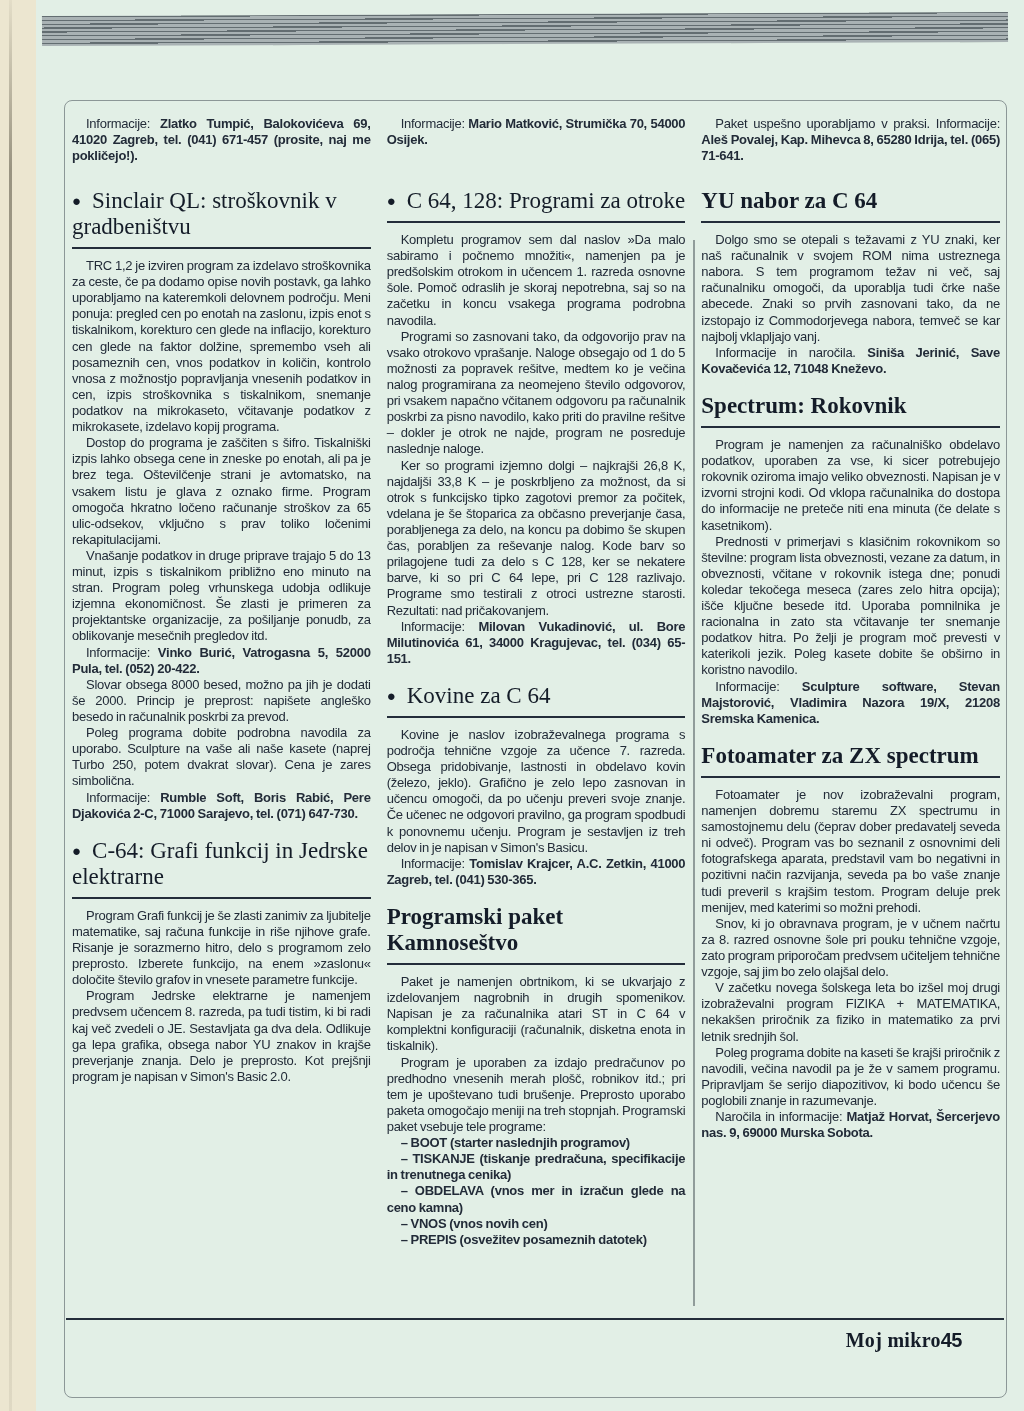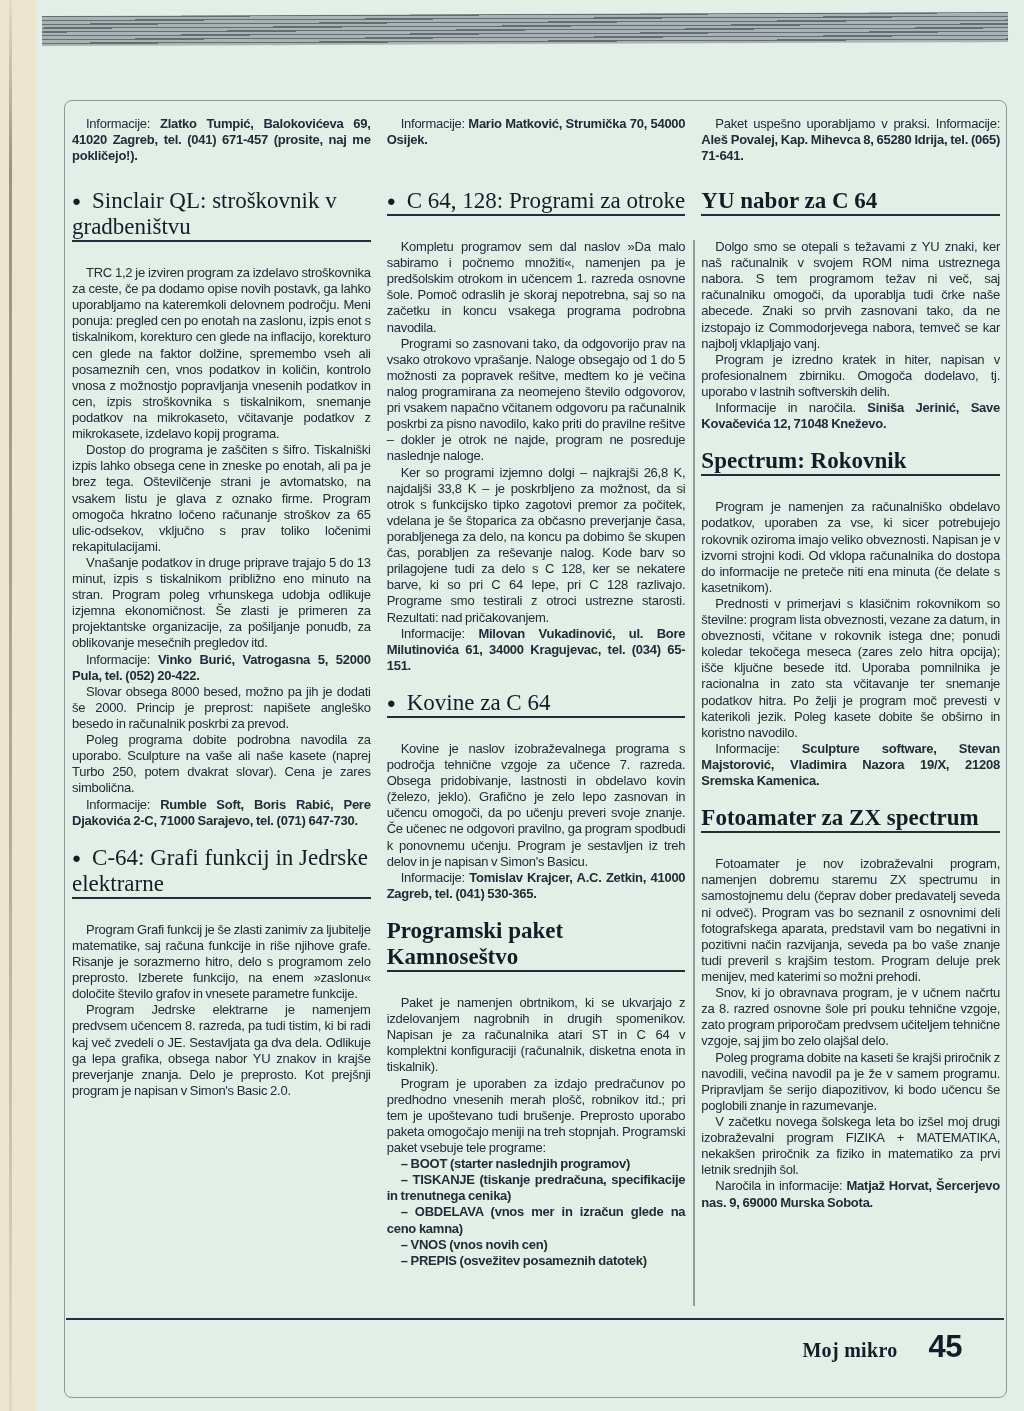--- a/index.html
+++ b/index.html
@@ -28,35 +28,35 @@
     position:absolute;left:42px;top:14px;width:966px;height:30px;
     background:repeating-linear-gradient(180deg,#636d71 0px,#636d71 1.3px,#a9b2b4 1.3px,#a9b2b4 3.8px);
     transform:rotate(-0.25deg);
   }
   .frame{
     position:absolute;left:64px;top:100px;width:941px;height:1296px;
     border:1.5px solid rgba(35,45,55,.45);border-radius:8px;
   }
   .columns{
     position:absolute;left:72px;top:116px;width:928px;
-    display:flex;gap:16px;
+    display:flex;gap:16px;justify-content:flex-end;
   }
   .col{flex:1;min-width:0;}
   p{
     font-size:13px;line-height:1.24;color:var(--ink);
     text-align:justify;text-indent:14px;margin:0;
     letter-spacing:-0.25px;word-spacing:-0.5px;
   }
   p b{font-weight:700;}
   .contact{min-height:56px;margin-bottom:4px;}
   h2{
     font-family:"Liberation Serif","DejaVu Serif",serif;
     font-size:23px;line-height:1.13;color:var(--heading-ink);
     border-bottom:2px solid var(--rule);
-    margin:16px 0 23px 0;
+    padding-bottom:7px;margin:16px 0 9px 0;
     font-weight:700;letter-spacing:0;
   }
   h2.bulleted{font-weight:500;}
   .bullet{
     display:inline-block;font-size:15px;margin-right:11px;
     transform:translateY(-2px);
   }
   .col-separator{
     position:absolute;left:693px;top:240px;width:1.5px;height:1066px;
     background:rgba(30,40,50,.42);
@@ -67,21 +67,21 @@
   }
   .footer{
     position:absolute;right:62px;top:1329px;
     display:flex;align-items:baseline;color:var(--heading-ink);
   }
   .footer .mag{
     font-family:"Liberation Serif","DejaVu Serif",serif;
     font-weight:700;font-size:20px;letter-spacing:.3px;
   }
   .footer .pnum{
-    font-weight:700;font-size:31px;letter-spacing:-0.5px;margin-left:31px;
+    font-weight:700;font-size:20px;letter-spacing:-0.5px;
   }
 </style>
 </head>
 <body>
 
 <div class="paper"></div>
 <div class="scan-shadow"></div>
 <div class="band"></div>
 <div class="frame"></div>
 
@@ -116,31 +116,30 @@
       <p class="body-para"><b>– BOOT (starter naslednjih programov)</b></p>
       <p class="body-para"><b>– TISKANJE (tiskanje predračuna, specifikacije in trenutnega cenika)</b></p>
       <p class="body-para"><b>– OBDELAVA (vnos mer in izračun glede na ceno kamna)</b></p>
       <p class="body-para"><b>– VNOS (vnos novih cen)</b></p>
       <p class="body-para"><b>– PREPIS (osvežitev posameznih datotek)</b></p>
     </div>
     <div class="col">
       <p class="contact">Paket uspešno uporabljamo v praksi. Informacije: <b>Aleš Povalej, Kap. Mihevca 8, 65280 Idrija, tel. (065) 71-641.</b></p>
       <h2 class="plain"><span>YU nabor za C 64</span></h2>
       <p class="body-para">Dolgo smo se otepali s težavami z YU znaki, ker naš računalnik v svojem ROM nima ustreznega nabora. S tem programom težav ni več, saj računalniku omogoči, da uporablja tudi črke naše abecede. Znaki so prvih zasnovani tako, da ne izstopajo iz Commodorjevega nabora, temveč se kar najbolj vklapljajo vanj.</p>
-      <p class="body-para">Program je izredno kratek in hiter, napisan v profesionalnem zbirniku. Omogoča dodelavo, tj. uporabo v lastnih softverskih delih.</p>
       <p class="body-para">Informacije in naročila. <b>Siniša Jerinić, Save Kovačevića 12, 71048 Kneževo.</b></p>
       <h2 class="plain"><span>Spectrum: Rokovnik</span></h2>
       <p class="body-para">Program je namenjen za računalniško obdelavo podatkov, uporaben za vse, ki sicer potrebujejo rokovnik oziroma imajo veliko obveznosti. Napisan je v izvorni strojni kodi. Od vklopa računalnika do dostopa do informacije ne preteče niti ena minuta (če delate s kasetnikom).</p>
       <p class="body-para">Prednosti v primerjavi s klasičnim rokovnikom so številne: program lista obveznosti, vezane za datum, in obveznosti, včitane v rokovnik istega dne; ponudi koledar tekočega meseca (zares zelo hitra opcija); išče ključne besede itd. Uporaba pomnilnika je racionalna in zato sta včitavanje ter snemanje podatkov hitra. Po želji je program moč prevesti v katerikoli jezik. Poleg kasete dobite še obširno in koristno navodilo.</p>
       <p class="body-para">Informacije: <b>Sculpture software, Stevan Majstorović, Vladimira Nazora 19/X, 21208 Sremska Kamenica.</b></p>
       <h2 class="plain"><span>Fotoamater za ZX spectrum</span></h2>
       <p class="body-para">Fotoamater je nov izobraževalni program, namenjen dobremu staremu ZX spectrumu in samostojnemu delu (čeprav dober predavatelj seveda ni odveč). Program vas bo seznanil z osnovnimi deli fotografskega aparata, predstavil vam bo negativni in pozitivni način razvijanja, seveda pa bo vaše znanje tudi preveril s krajšim testom. Program deluje prek menijev, med katerimi so možni prehodi.</p>
       <p class="body-para">Snov, ki jo obravnava program, je v učnem načrtu za 8. razred osnovne šole pri pouku tehnične vzgoje, zato program priporočam predvsem učiteljem tehnične vzgoje, saj jim bo zelo olajšal delo.</p>
+      <p class="body-para">V začetku novega šolskega leta bo izšel moj drugi izobraževalni program FIZIKA + MATEMATIKA, nekakšen priročnik za fiziko in matematiko za prvi letnik srednjih šol.</p>
       <p class="body-para">Poleg programa dobite na kaseti še krajši priročnik z navodili, večina navodil pa je že v samem programu. Pripravljam še serijo diapozitivov, ki bodo učencu še poglobili znanje in razumevanje.</p>
-      <p class="body-para">V začetku novega šolskega leta bo izšel moj drugi izobraževalni program FIZIKA + MATEMATIKA, nekakšen priročnik za fiziko in matematiko za prvi letnik srednjih šol.</p>
       <p class="body-para">Naročila in informacije: <b>Matjaž Horvat, Šercerjevo nas. 9, 69000 Murska Sobota.</b></p>
     </div>
   </div>
 
 <div class="col-separator"></div>
 
 <div class="footer-rule"></div>
 <div class="footer">
   <span class="mag">Moj mikro</span>
   <span class="pnum">45</span>

